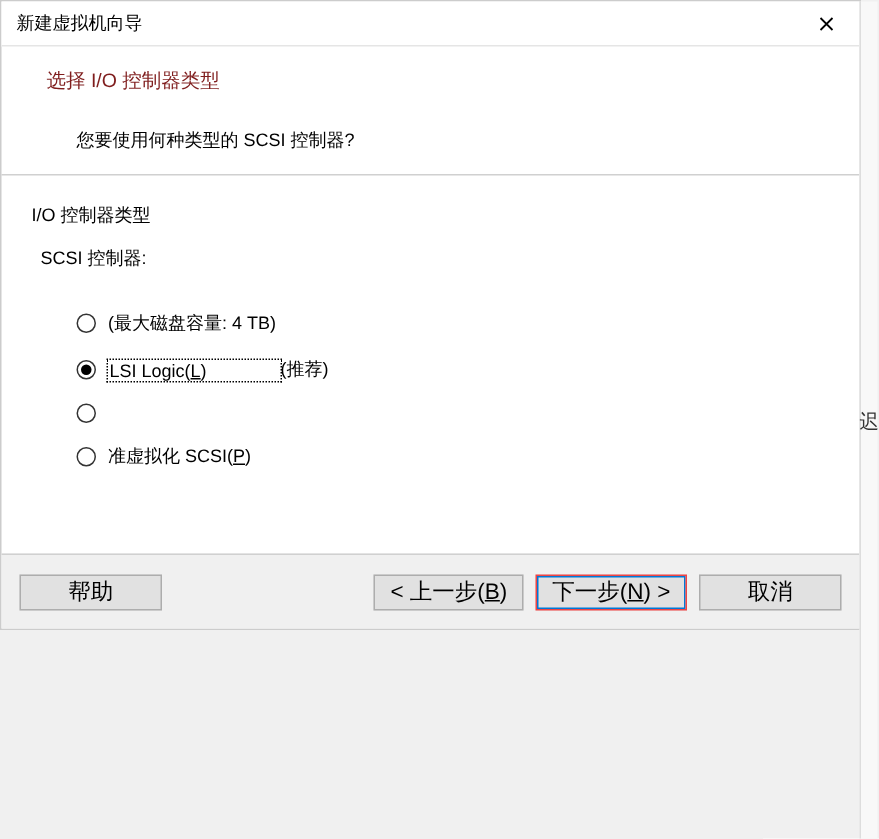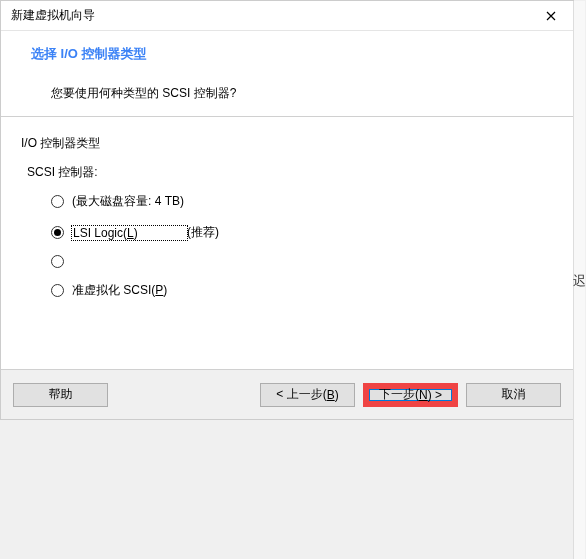--- a/index.html
+++ b/index.html
@@ -38,29 +38,29 @@
       align-items: center;
       justify-content: center;
       cursor: pointer;
       font-size: 14px;
       color: #000;
     }
     .header {
       padding: 14px 20px 14px 30px;
       border-bottom: 1px solid #d0d0d0;
     }
-    .header-title { font-weight: bold; font-size: 13px; color: #3b82f6; margin-bottom: 22px; }
+    .header-title { font-weight: normal; font-size: 13px; color: #7f1d1d; margin-bottom: 22px; }
     .header-sub { font-size: 12px; color: #000; padding-left: 20px; margin-top: 16px; }
     .content {
       flex: 1;
       padding: 18px 20px 10px 20px;
       color: #000;
     }
     .section-label { font-size: 12px; margin-bottom: 12px; }
-    .subsection-label { font-size: 12px; margin-bottom: 12px; padding-left: 6px; }
+    .subsection-label { font-size: 12px; margin-bottom: 26px; padding-left: 6px; }
     .radio-group { padding-left: 30px; }
     .radio-row {
       display: flex;
       align-items: center;
       margin-bottom: 14px;
       font-size: 12px;
     }
     .radio {
       width: 13px;
       height: 13px;
@@ -100,29 +100,29 @@
       padding: 0 12px;
       gap: 8px;
       background: #f0f0f0;
     }
     .footer-spacer { flex: 1; }
     .btn {
       min-width: 95px;
       height: 24px;
       background: #e1e1e1;
       border: 1px solid #adadad;
-      font-size: 12px;
+      font-size: 15px;
       cursor: pointer;
       padding: 0 10px;
       display: inline-flex;
       align-items: center;
       justify-content: center;
       font-family: inherit;
     }
-    .btn.default { border: 6px solid #ef4444; box-shadow: inset 0 0 0 1px #0078d7; }
+    .btn.default { border: 1px solid #ef4444; box-shadow: inset 0 0 0 1px #0078d7; }
     .side-strip {
       position: absolute;
       right: -12px;
       top: 0;
       width: 12px;
       height: 559px;
       background: #f8f8f8;
       border-left: 1px solid #ddd;
       display: flex;
       align-items: center;

